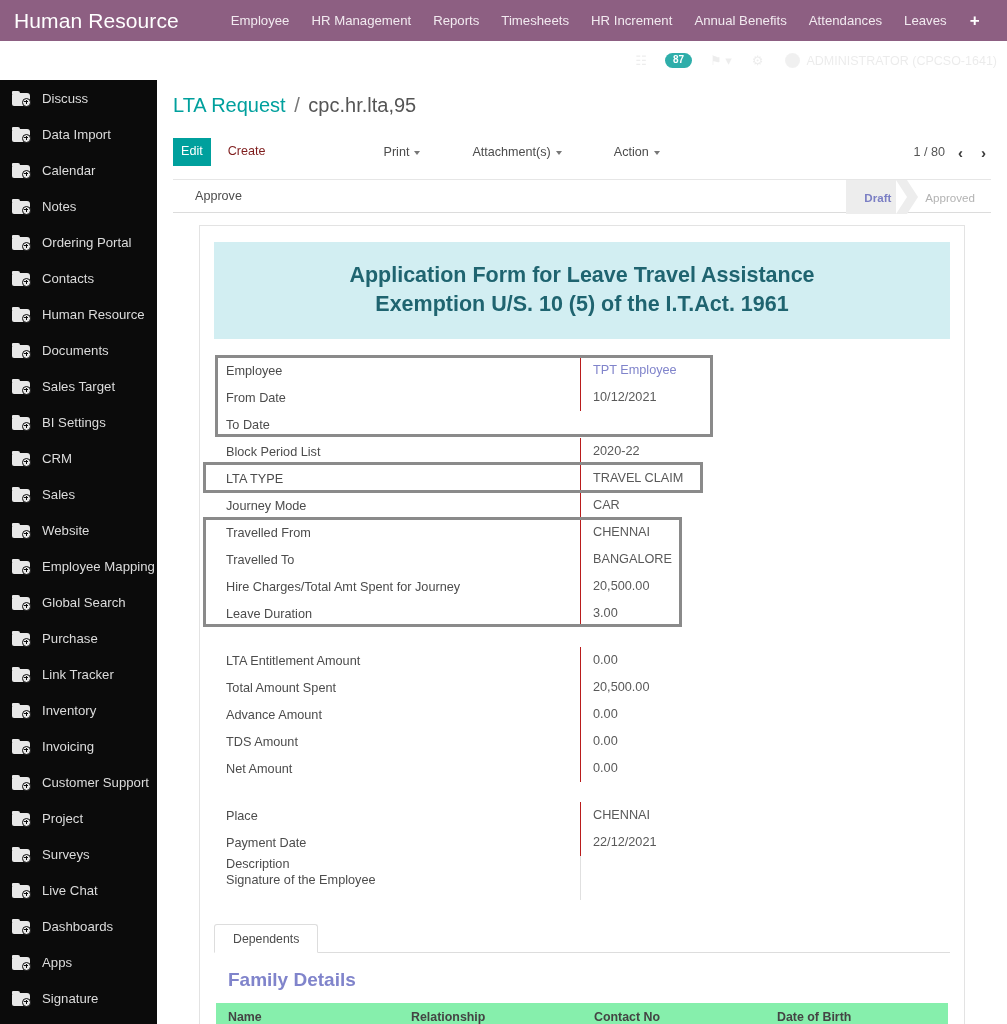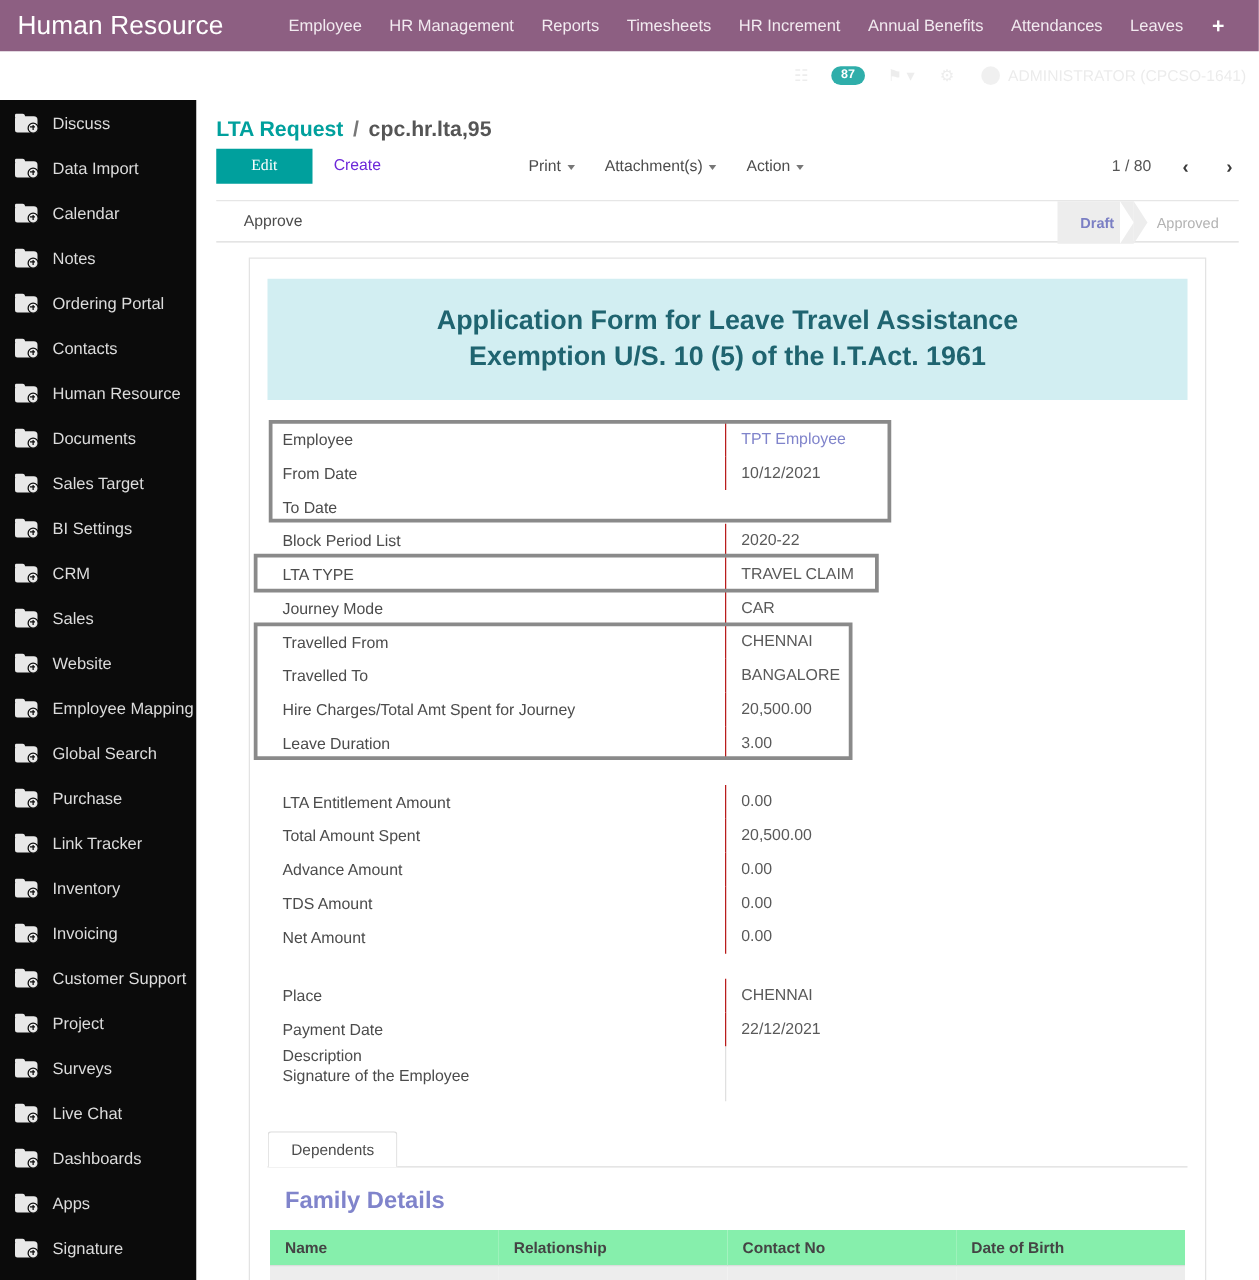--- a/index.html
+++ b/index.html
@@ -169,78 +169,77 @@
     position: absolute;
     top: 80px; left: 157px;
     width: 850px;
     height: 944px;
     background: #ffffff;
     overflow: hidden;
   }
 
   .control-panel { padding: 14px 16px 0 16px; }
   .breadcrumb {
-    font-size: 17px;
-    white-space: nowrap;
-    margin-bottom: 4px;
-    font-weight: bold;
+    font-size: 20px;
+    white-space: nowrap;
+    margin-bottom: 20px;
   }
   .bc-link { color: #00a09d; cursor: pointer; }
   .bc-sep  { color: #777; padding: 0 3px; }
   .bc-cur  { color: #555; }
 
   .btn-row {
     display: flex;
     align-items: center;
     height: 30px;
     position: relative;
   }
   .btn-edit {
     background: #00a09d;
     color: #ffffff;
     font-size: 12.6px;
-    padding: 6px 28px;
+    padding: 6px 8px;
     border: none;
     cursor: pointer;
-    font-family: Liberation Serif, serif;
+    font-family: Liberation Sans, sans-serif;
     line-height: 1.2;
   }
   .btn-create {
     background: transparent;
-    color: #6d28d9;
+    color: #7f1d1d;
     font-size: 12.6px;
     padding: 6px 13px;
     margin-left: 4px;
     border: none;
     cursor: pointer;
     font-family: inherit;
     line-height: 1.2;
   }
-  .dd-group { display: flex; align-items: flex-end; margin-left: 93px; }
+  .dd-group { display: flex; align-items: flex-end; margin-left: 93px; gap: 28px; }
   .dd {
     font-size: 12.6px;
     color: #4c4c4c;
     padding: 6px 12px;
     cursor: pointer;
     white-space: nowrap;
   }
   .caret {
     display: inline-block;
     margin-left: 5px;
     border-left: 3.5px solid transparent;
     border-right: 3.5px solid transparent;
     border-top: 4px solid #777;
     vertical-align: middle;
   }
   .pager {
     position: absolute;
     right: 0;
     display: flex;
     align-items: center;
-    gap: 20px;
+    gap: 8px;
   }
   .pager-count { font-size: 12.6px; color: #555; white-space: nowrap; }
   .pager-btn {
     font-size: 15px;
     color: #3a3a3a;
     padding: 0 5px;
     cursor: pointer;
     font-weight: bold;
   }
 

